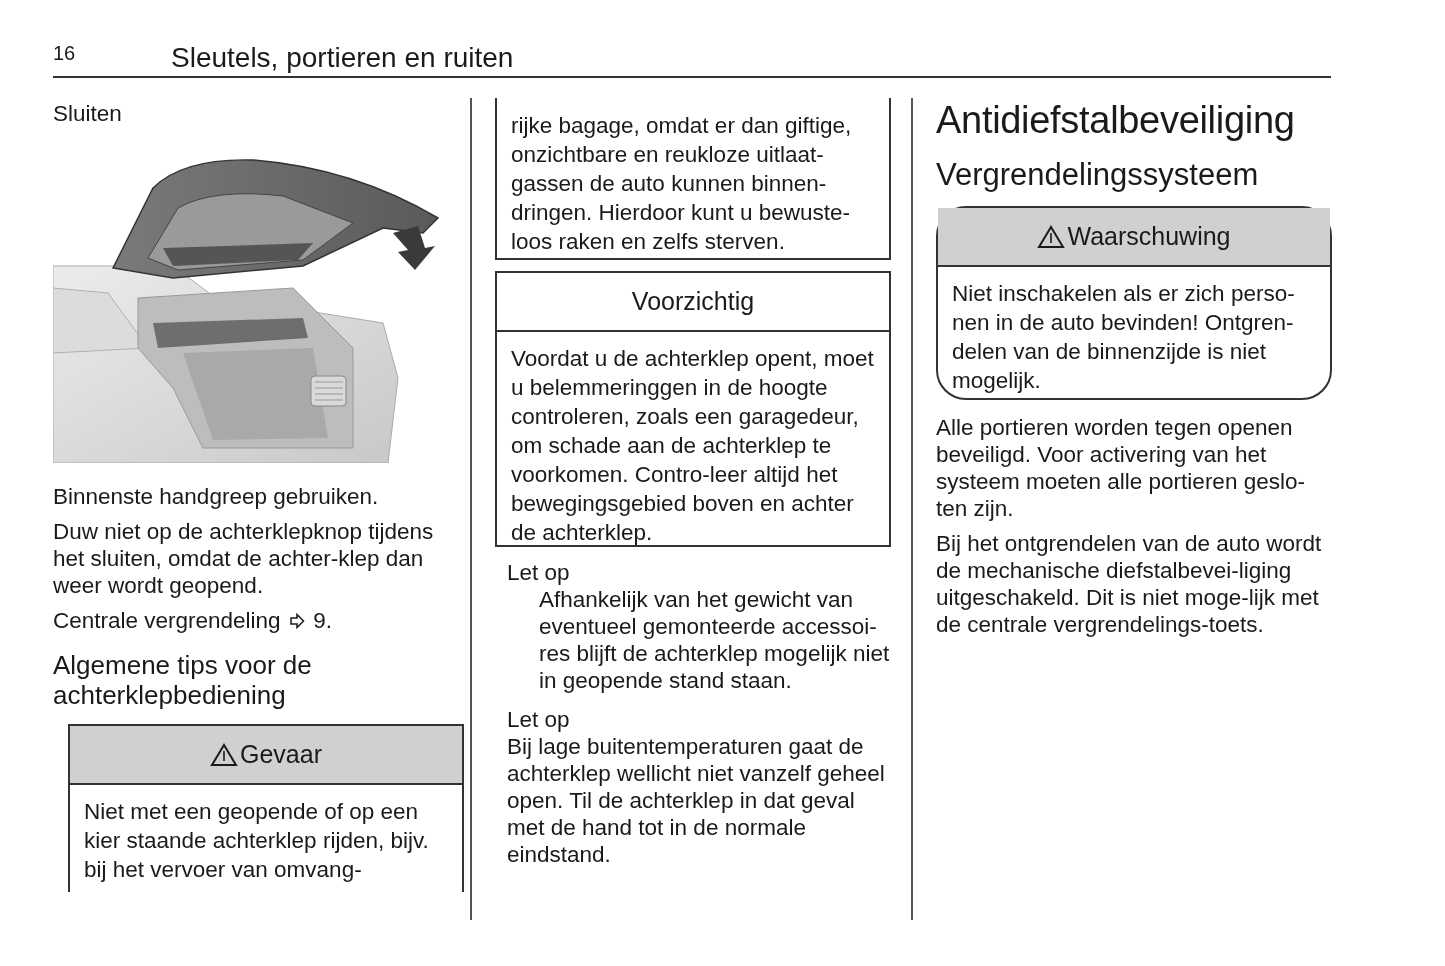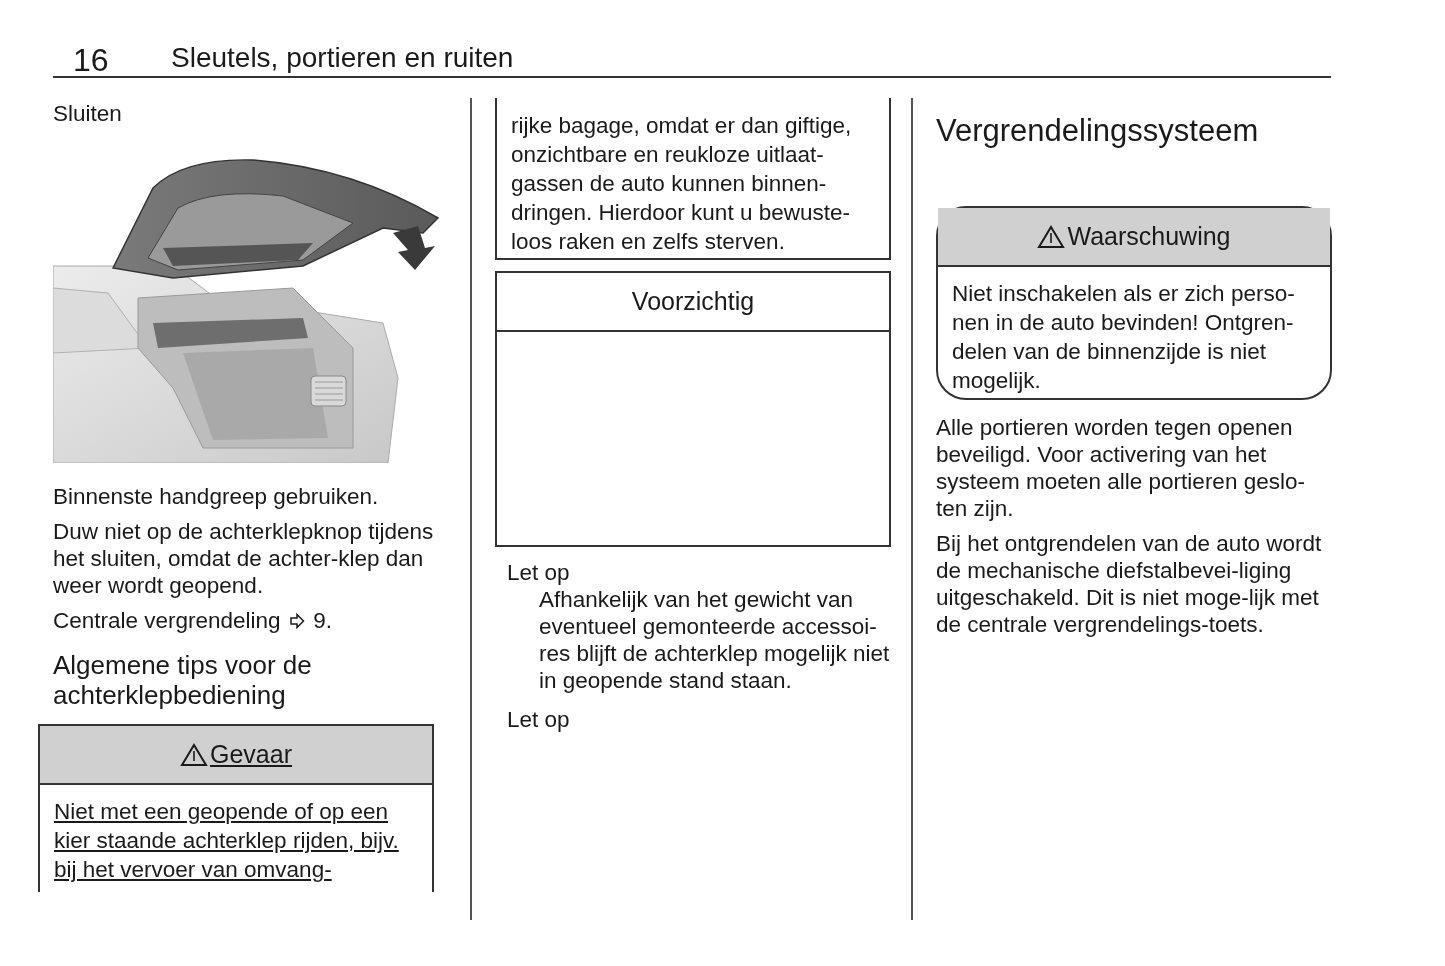--- a/index.html
+++ b/index.html
@@ -4,21 +4,21 @@
   <style>
     html, body { margin: 0; padding: 0; background: #ffffff; }
     body {
       width: 1445px; height: 966px; position: relative; overflow: hidden;
       font-family: "Liberation Sans", sans-serif; color: #1a1a1a;
     }
     .header {
       position: absolute; left: 53px; top: 40px; width: 1278px; height: 36px;
       border-bottom: 2px solid #333;
     }
-    .page-number { position: absolute; left: 0; top: 2px; font-size: 32px; margin-left: 20px; }
+    .page-number { position: absolute; left: 0; top: 2px; font-size: 20px; }
     .chapter-title { position: absolute; left: 118px; top: 2px; font-size: 28px; }
 
     .col-divider { position: absolute; width: 2px; background: #555; }
 
     .col { position: absolute; font-size: 22.5px; line-height: 27px; }
     .col p { margin: 0; }
 
     .subhead { font-size: 22.5px; }
     .section-title { font-size: 26px; line-height: 30px; }
     .big-title { font-size: 38px; line-height: 44px; letter-spacing: -0.3px; }
@@ -94,48 +94,51 @@
   <p>
     <span>Centrale vergrendeling</span>
     <svg class="xref-icon" viewBox="0 0 16 16">
       <path d="M2 5 H8 V1.5 L14.5 8 L8 14.5 V11 H2 Z" fill="none" stroke="#1a1a1a" stroke-width="1.5"></path>
     </svg>
     <span>9.</span>
   </p>
   <p class="section-title" style="margin-top:16px;">Algemene tips voor de achterklepbediening</p>
 </div>
 
-<div class="box" style="left:38px; top:724px; width:392px; height:166px; border-bottom:none;text-decoration:underline;">
+<div class="box" style="left:68px; top:724px; width:392px; height:166px; border-bottom:none;">
   <div class="box-head grey" style="height:57px;">
     <svg class="warn-icon" viewBox="0 0 28 24">
       <path d="M14 2 L26 22 H2 Z" fill="none" stroke="#1a1a1a" stroke-width="2"></path>
       <line x1="14" y1="8" x2="14" y2="18" stroke="#1a1a1a" stroke-width="1.6"></line>
     </svg>
     <span>Gevaar</span>
   </div>
   <div class="box-body">Niet met een geopende of op een kier staande achterklep rijden, bijv. bij het vervoer van omvang-</div>
 </div>
 
 <div class="box" style="left:495px; top:98px; width:392px; height:160px; border-top:none;">
   <div class="box-body" style="padding-top:13px;">rijke bagage, omdat er dan giftige, onzichtbare en reukloze uitlaat-gassen de auto kunnen binnen-dringen. Hierdoor kunt u bewuste-loos raken en zelfs sterven.</div>
 </div>
 
 <div class="box" style="left:495px; top:271px; width:392px; height:272px;">
   <div class="box-head" style="height:57px;">
     <span>Voorzichtig</span>
   </div>
+  <div class="box-body">Voordat u de achterklep opent, moet u belemmeringgen in de hoogte controleren, zoals een garagedeur, om schade aan de achterklep te voorkomen. Contro-leer altijd het bewegingsgebied boven en achter de achterklep.</div>
 </div>
 
 <div class="col" style="left:507px; top:559px; width:385px;">
   <p class="note-title">Let op</p>
   <p style="margin-bottom:12px;margin-left:32px;">Afhankelijk van het gewicht van eventueel gemonteerde accessoi-res blijft de achterklep mogelijk niet in geopende stand staan.</p>
   <p class="note-title">Let op</p>
+  <p>Bij lage buitentemperaturen gaat de achterklep wellicht niet vanzelf geheel open. Til de achterklep in dat geval met de hand tot in de normale eindstand.</p>
 </div>
 
 <div class="col" style="left:936px; top:98px; width:400px;">
+  <p class="big-title">Antidiefstalbeveiliging</p>
   <p class="mid-title" style="margin-top:15px;">Vergrendelingssysteem</p>
 </div>
 
 <div class="box" style="left:936px; top:206px; width:392px; height:190px;border-radius:30px;">
   <div class="box-head grey" style="height:57px;">
     <svg class="warn-icon" viewBox="0 0 28 24">
       <path d="M14 2 L26 22 H2 Z" fill="none" stroke="#1a1a1a" stroke-width="2"></path>
       <line x1="14" y1="8" x2="14" y2="18" stroke="#1a1a1a" stroke-width="1.6"></line>
     </svg>
     <span>Waarschuwing</span>

